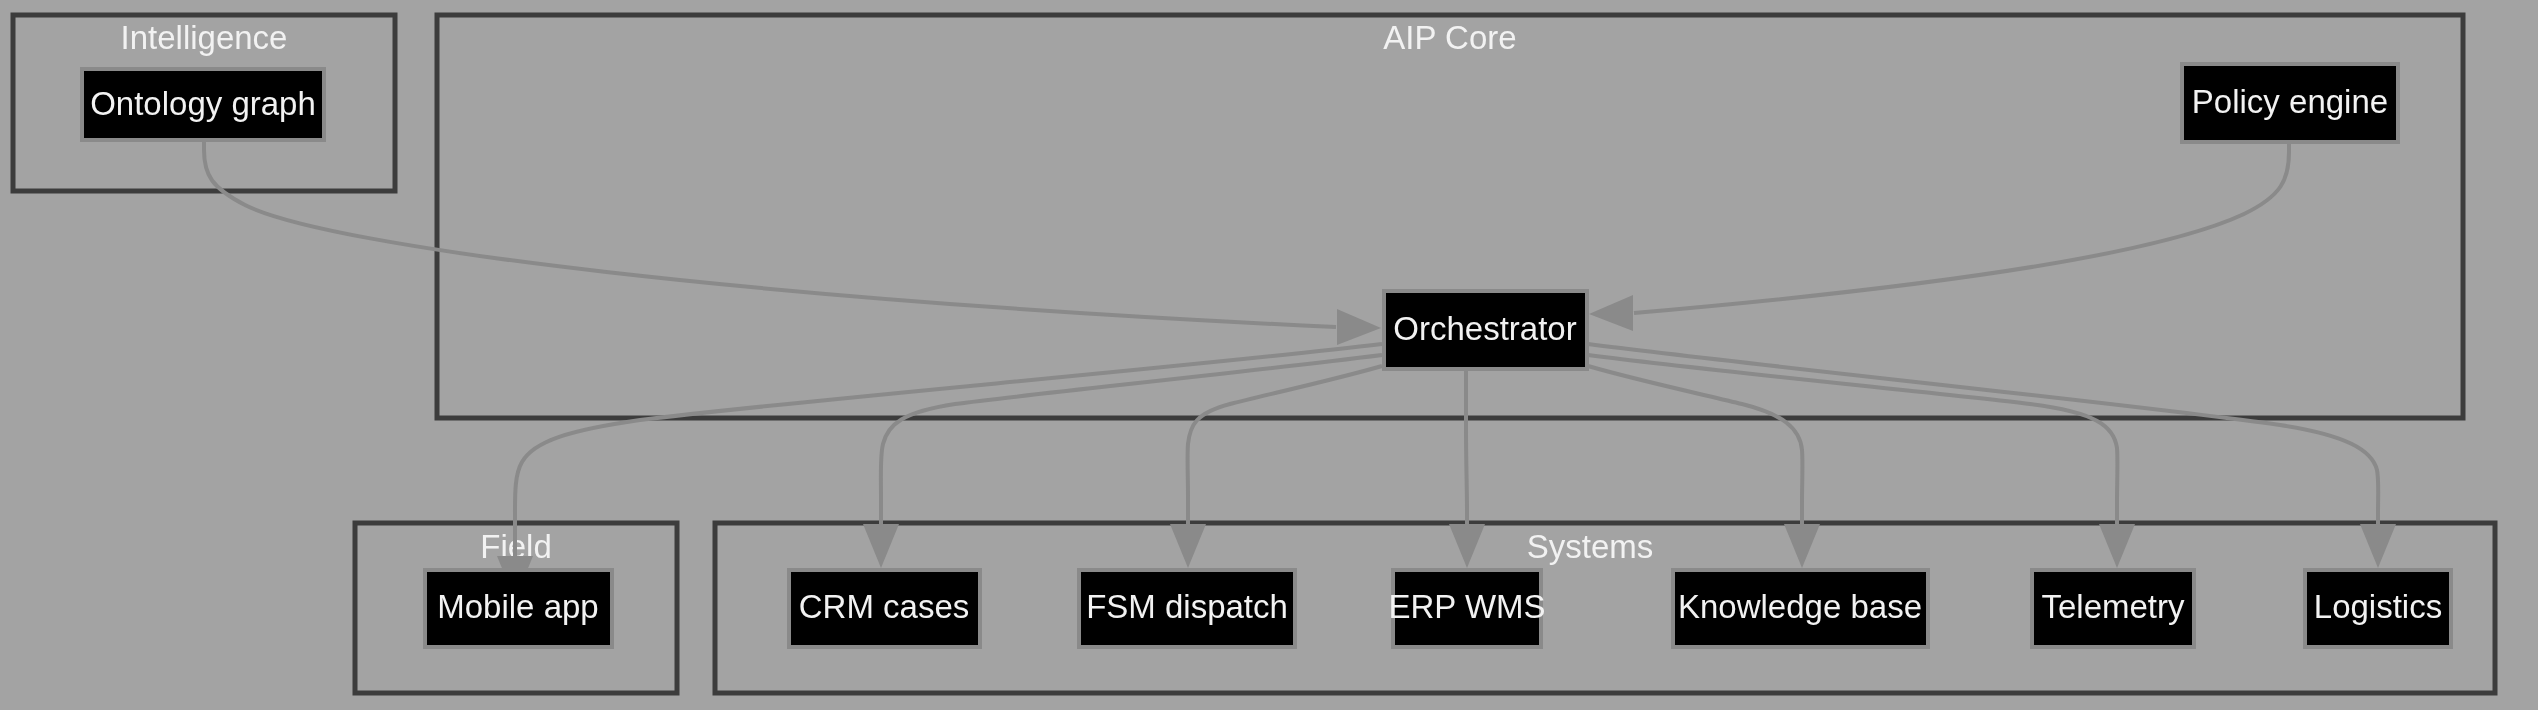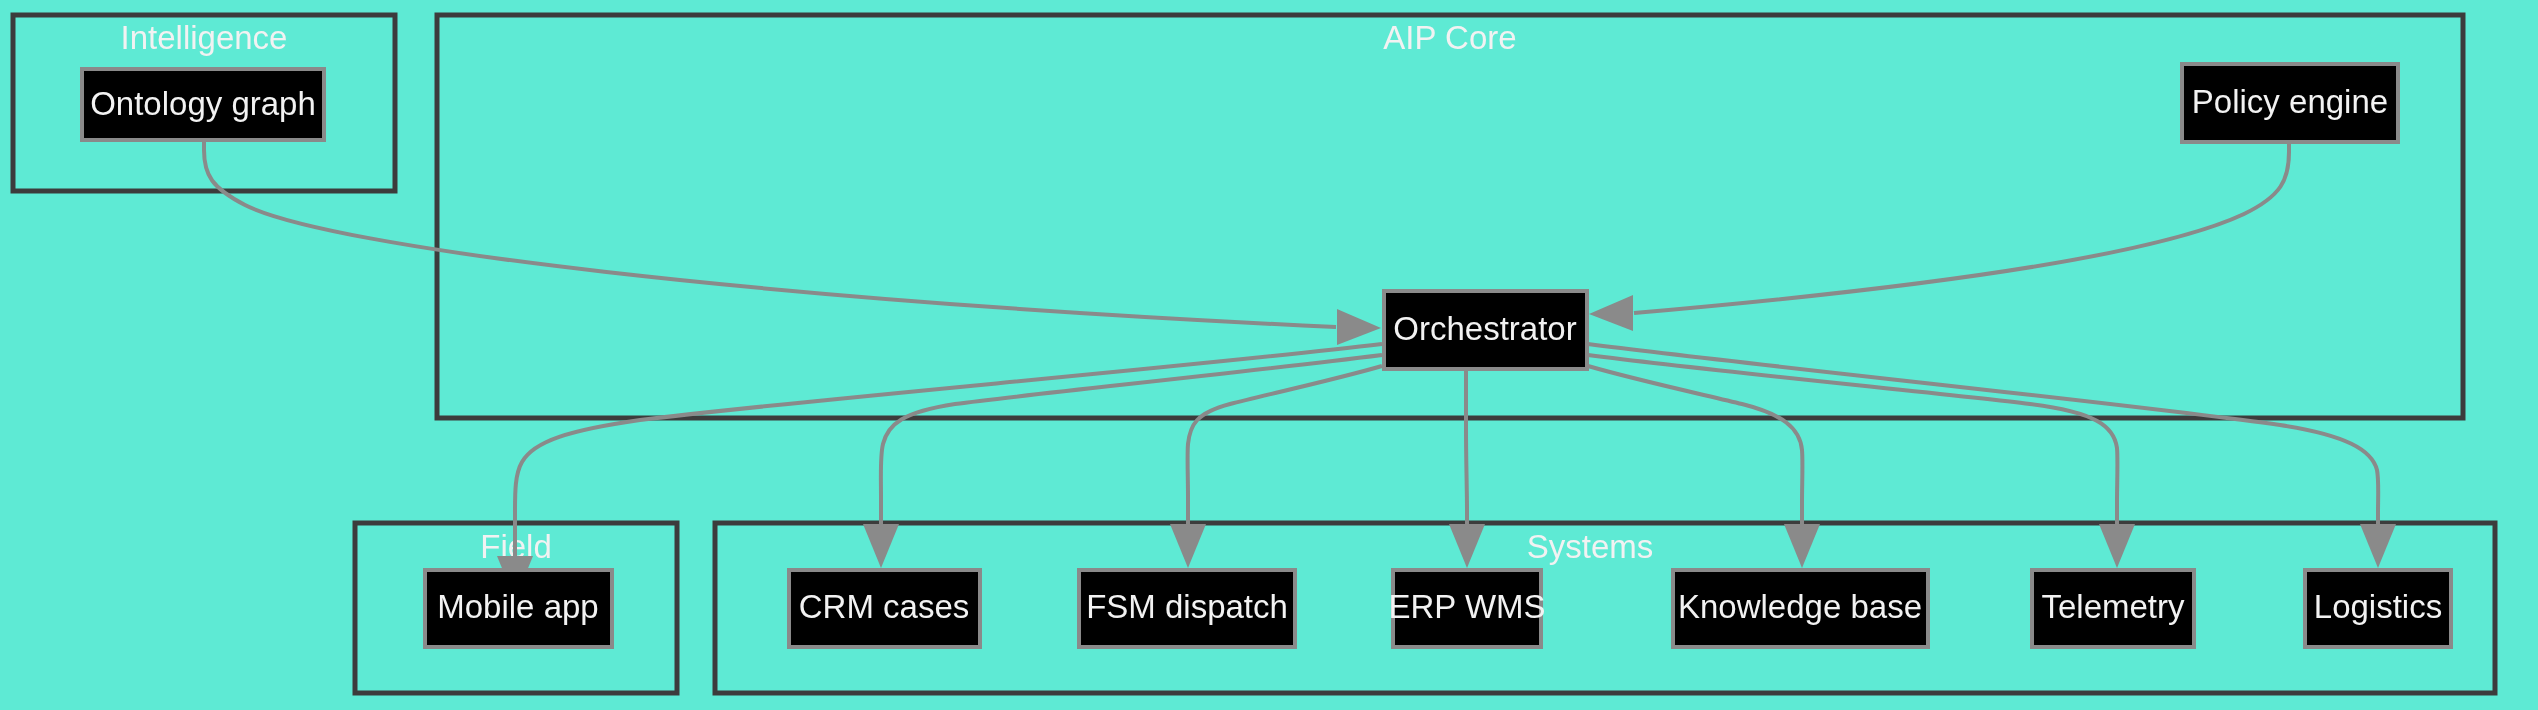--- a/index.html
+++ b/index.html
@@ -4,21 +4,21 @@
 <style>
   html, body {
     margin: 0;
     padding: 0;
     background: #000000;
   }
   #stage {
     position: relative;
     width: 2538px;
     height: 710px;
-    background: #5eead4;
+    background: #a3a3a3;
     overflow: hidden;
     font-family: "Liberation Sans", sans-serif;
   }
   svg#diagram {
     position: absolute;
     top: 0;
     left: 0;
     width: 2538px;
     height: 710px;
     display: block;

